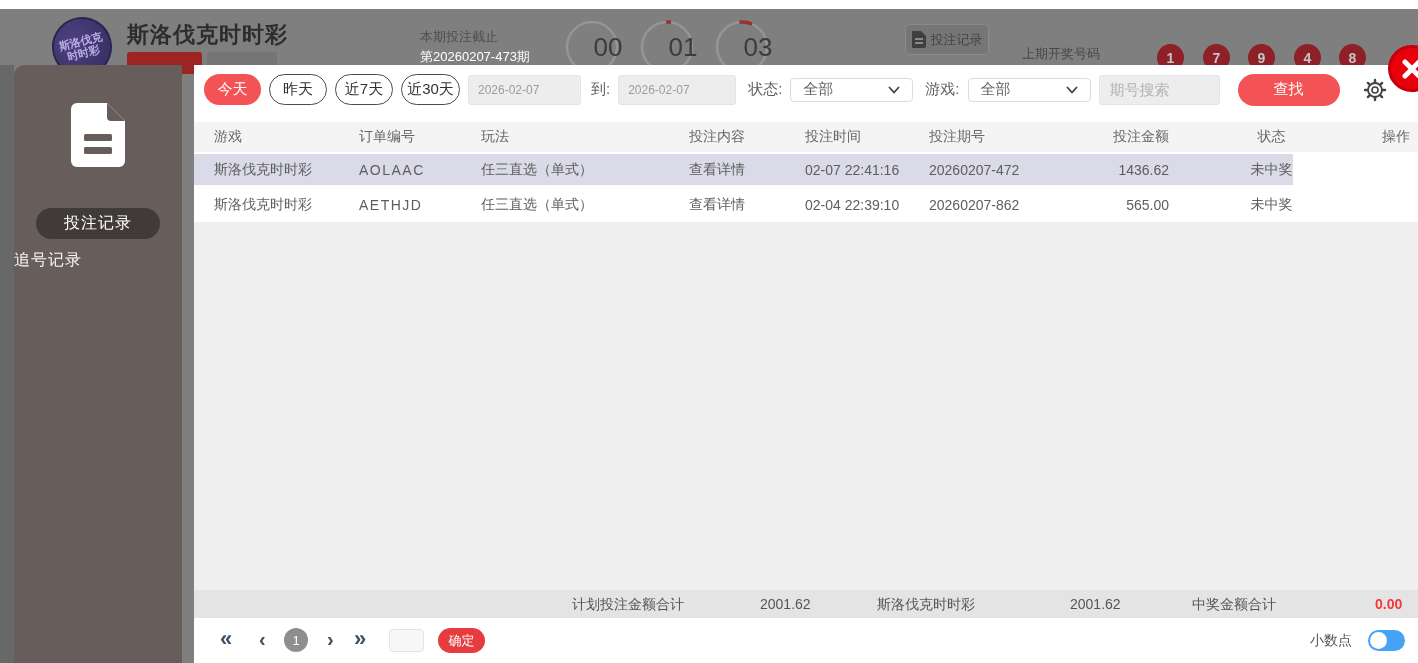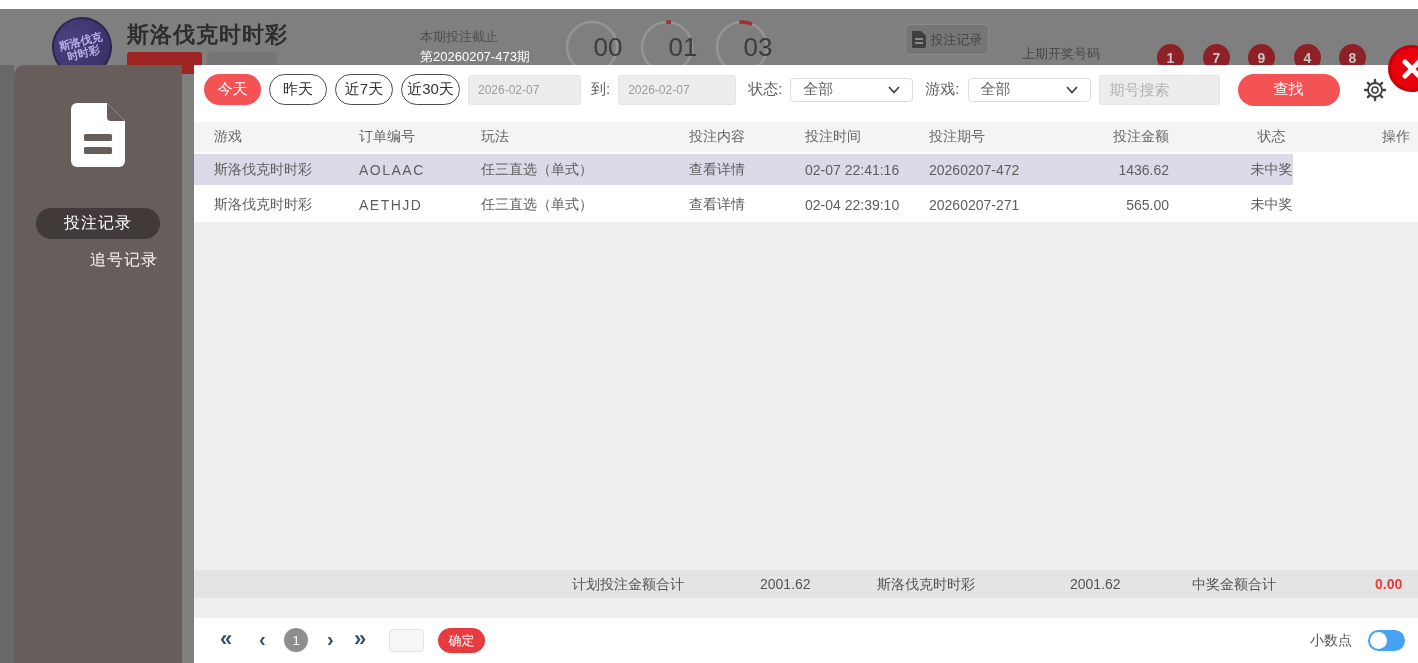--- a/index.html
+++ b/index.html
@@ -32,21 +32,21 @@
   .ball { position:absolute; top:35px; width:27px; height:27px; border-radius:50%; background:#8e2127;
           color:#c6c6c6; font-size:14px; font-weight:bold; display:flex; align-items:center; justify-content:center; }
 
   
   .modal { position:absolute; left:14px; top:65px; width:1404px; height:598px; z-index:5;
            border-radius:10px 0 0 0; overflow:hidden; display:flex; }
   .modal-sidebar { width:168px; height:100%; background:#675d5a; position:relative; flex:none; }
   .side-icon { position:absolute; left:57px; top:38px; }
   .side-pill { position:absolute; left:22px; top:143px; width:124px; height:31px; border-radius:16px;
                background:#403a39; color:#ffffff; font-size:16px; display:flex; align-items:center; justify-content:center; letter-spacing:1px; }
-  .side-link { position:absolute; left:0; top:185px; width:144px; text-align:right; color:#f7f7f7; font-size:16px; letter-spacing:1px; }
+  .side-link { position:absolute; left:0; top:185px; width:144px; text-align:left; color:#f7f7f7; font-size:16px; letter-spacing:1px; }
 
   .modal-content { position:relative; width:1236px; height:100%; background:#efeff0;margin-left:12px; }
   .filter-bar { position:absolute; top:0; left:0; width:100%; height:57px; background:#ffffff;
                 display:flex; align-items:center; padding:0 0 8px 10px; }
   .pill-btn { height:31px; border-radius:16px; display:flex; align-items:center; justify-content:center;
               font-size:15px; cursor:pointer; flex:none; }
   .pill-red { background:#f45355; color:#ffffff; border:none; }
   .pill-outline { background:#ffffff; color:#333333; border:1.5px solid #4c4c4c; }
   .w57{width:57px;} .w58{width:58px;} .w59{width:59px;}
   .gap8{margin-left:8px;} .gap10{margin-left:10px;} .gap12{margin-left:12px;} .gap18{margin-left:18px;} .gap22{margin-left:22px;}
@@ -73,21 +73,21 @@
   .row0 { top:87px; background:#ffffff; }
   .row0 .trow-bg { background:#dadae8; }
   .row1 { top:122px; background:#ffffff; }
   .trow .grid-row { position:relative; }
   .trow .grid-row div { font-size:14px; color:#5e5e5e; }
   .cell-amount { text-align:right; } .cell-status { text-align:center; } .cell-action { text-align:center; }
   .link { color:#5b79e6; cursor:pointer; }
   .order-id { letter-spacing:1.5px; }
   .rows-white { position:absolute; top:87px; left:0; width:100%; height:70px; background:#ffffff; }
 
-  .summary-bar { position:absolute; top:505px; left:0; width:100%; height:28px; background:#e4e4e5;text-decoration:underline; }
+  .summary-bar { position:absolute; top:525px; left:0; width:100%; height:28px; background:#e4e4e5;text-decoration:underline; }
   .summary-bar span { position:absolute; top:0; line-height:28px; font-size:14px; color:#555555; }
   .sum-l1{left:378px;} .sum-v1{left:566px;} .sum-l2{left:683px;} .sum-v2{left:876px;} .sum-l3{left:998px;}
   .sum-v3{left:1181px; color:#f2383a !important; font-weight:bold;}
 
   .pagi-bar { position:absolute; top:553px; left:0; width:100%; height:45px; background:#ffffff; }
   .pg-arrow { position:absolute; top:0; height:45px; line-height:42px; font-size:22px; color:#3d5166; font-weight:bold; cursor:pointer; }
   .pg-first{left:26px;} .pg-prev{left:65px; font-size:20px;} .pg-next{left:133px; font-size:20px;} .pg-last{left:160px;}
   .pg-circle { position:absolute; left:90px; top:10px; width:24px; height:24px; border-radius:50%; background:#8e8e8e;
                color:#ffffff; font-size:13px; display:flex; align-items:center; justify-content:center; cursor:pointer; }
   .pg-input { position:absolute; left:195px; top:11px; width:35px; height:23px; background:#f7f7f7;
@@ -242,21 +242,21 @@
         </div>
       </div>
 
       <div class="trow row1">
         <div class="grid-row">
           <div>斯洛伐克时时彩</div>
           <div class="link order-id">AETHJD</div>
           <div>任三直选（单式）</div>
           <div class="link">查看详情</div>
           <div>02-04 22:39:10</div>
-          <div>20260207-271</div>
+          <div>20260207-862</div>
           <div class="cell-amount">565.00</div>
           <div class="cell-status">未中奖</div>
           <div class="cell-action"></div>
         </div>
       </div>
 
       <div class="summary-bar">
         <span class="sum-l1">计划投注金额合计</span>
         <span class="sum-v1">2001.62</span>
         <span class="sum-l2">斯洛伐克时时彩</span>

